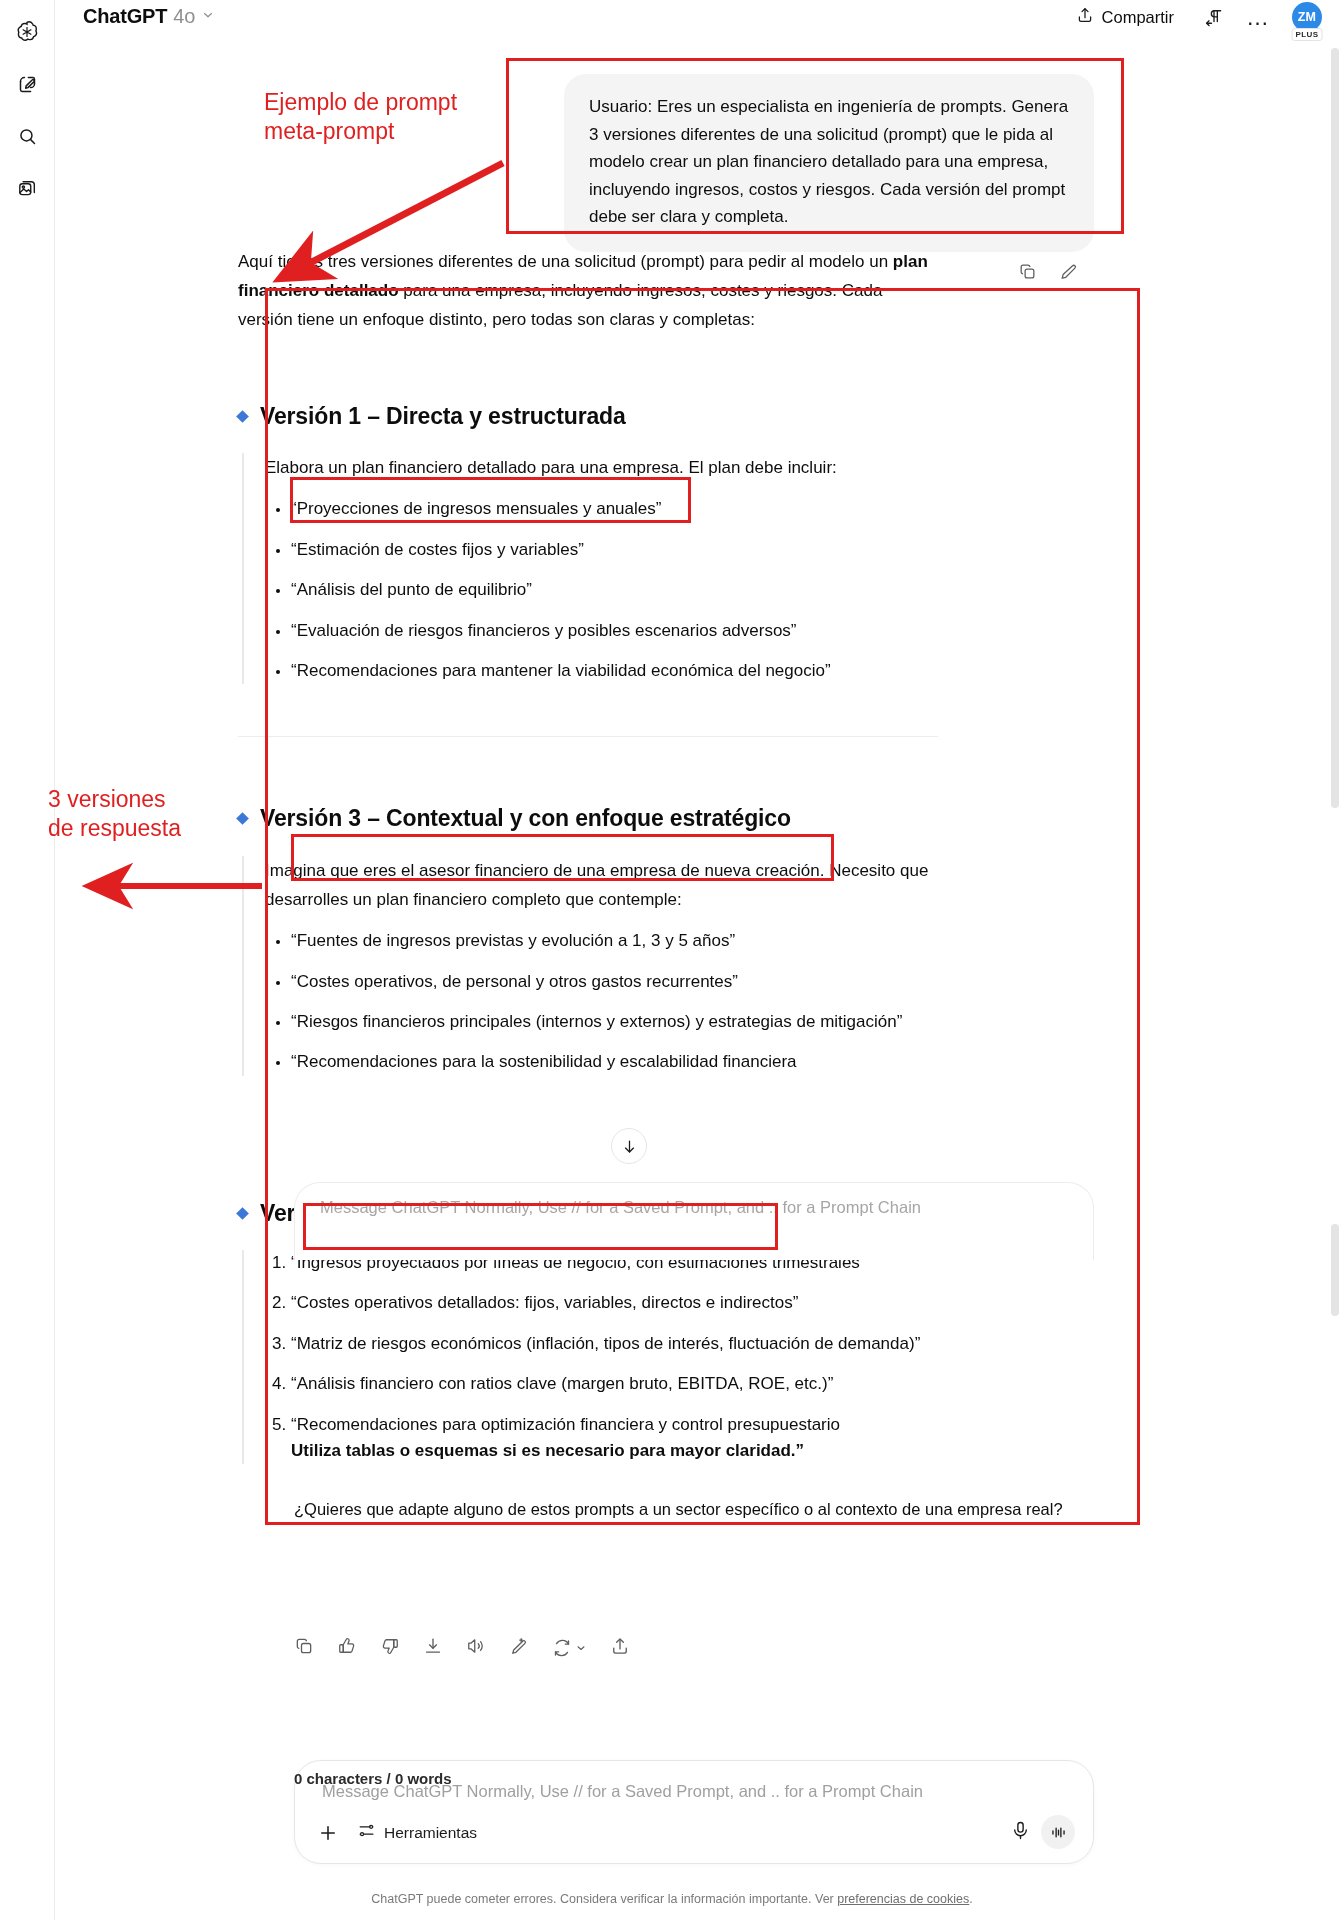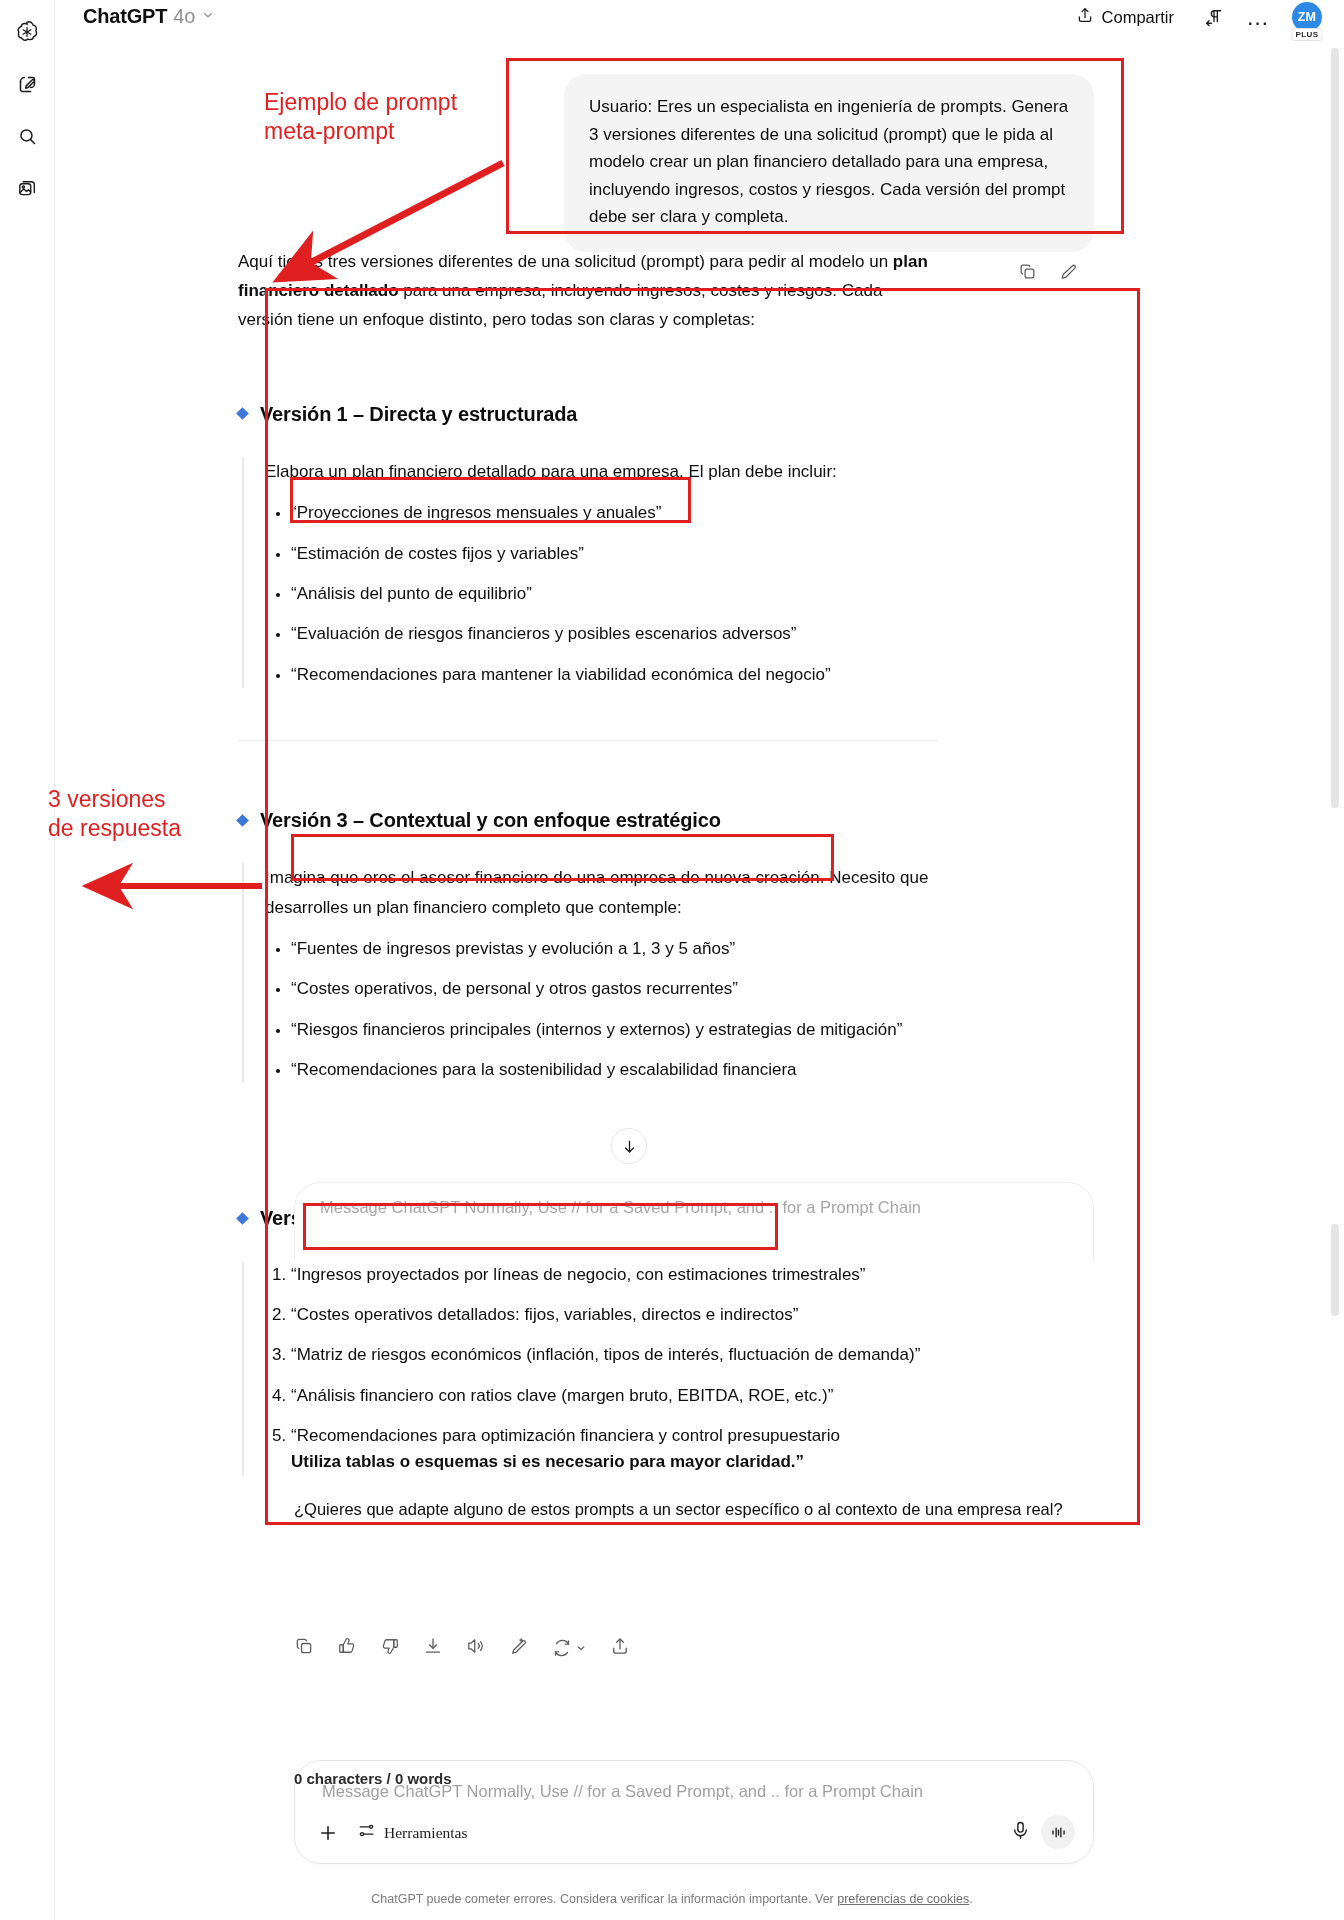--- a/index.html
+++ b/index.html
@@ -86,29 +86,29 @@
   .assistant {
     position: absolute; left: 238px; top: 247px; width: 700px;
     font-size: 17px; line-height: 1.72; color: #0d0d0d;
   }
   .assistant p.intro { margin-bottom: 0; }
   .assistant b { font-weight: 700; }
 
   .section { margin-top: 62px; }
   .sec-head {
     display: flex; align-items: center; gap: 13px;
-    font-size: 20px; font-weight: 700; color: #0d0d0d;
+    font-size: 23px; font-weight: 700; color: #0d0d0d;
     letter-spacing: -.15px;
   }
   .diamond {
     width: 9px; height: 9px; background: #3c78d8;
     transform: rotate(45deg); flex: none;
   }
   .sec-body {
-    margin-top: 26px; margin-left: 4px;
+    margin-top: 17px; margin-left: 4px;
     border-left: 2px solid #e9e9e9; padding-left: 21px;
   }
   .sec-body > p { margin-bottom: 6px; }
   .sec-body ul, .sec-body ol { margin: 4px 0 0 26px; }
   .sec-body li { margin: 14px 0; line-height: 1.55; }
   .sec-body ul li::marker { font-size: 13px; }
   .sec-body ol li::marker { font-weight: 500; }
   .li-sub { display: block; }
 
   .divider {
@@ -152,21 +152,21 @@
     width: 800px; height: 104px;
     border: 1px solid #e6e6e6; border-radius: 27px;
     background: #ffffff; box-shadow: 0 1px 4px rgba(0,0,0,.035);
   }
   .composer-placeholder {
     position: absolute; left: 27px; top: 21px;
     font-size: 16.5px; color: #a0a0a0;
   }
   .composer-left {
     position: absolute; left: 22px; bottom: 15px;
-    display: flex; align-items: center; gap: 12px; font-family: Liberation Serif, serif;
+    display: flex; align-items: center; gap: 12px;
   }
   .tools-btn {
     display: flex; align-items: center; gap: 8px;
     font-size: 15.5px; color: #1c1c1c; cursor: pointer;
     padding: 4px 6px; border-radius: 8px;
   }
   .plus-btn { cursor: pointer; display: flex; }
   .composer-right {
     position: absolute; right: 18px; bottom: 14px;
     display: flex; align-items: center; gap: 10px;

